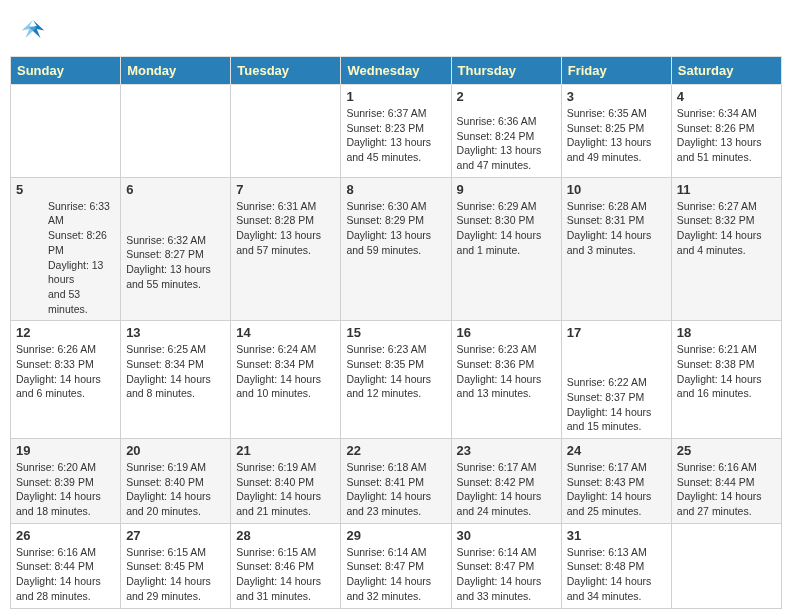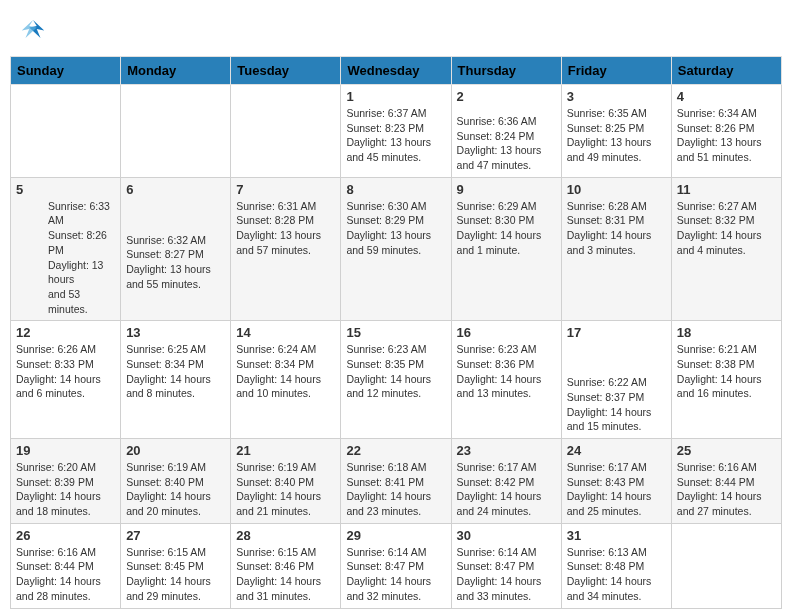--- a/index.html
+++ b/index.html
@@ -20,21 +20,21 @@
     .title-block {
       text-align: right;
     }
     .calendar-table {
       width: 100%;
       border-collapse: collapse;
       table-layout: fixed;
     }
     .calendar-table th {
       background-color: #2980b9;
-      color: #000000;
+      color: #fef9c3;
       text-align: left;
       padding: 6px 6px;
       font-size: 13px;
       font-weight: bold;
       border: 1px solid #e0e0e0;
     }
     .calendar-table td {
       vertical-align: top;
       border: 1px solid #d0d0d0;
       padding: 4px 5px;

